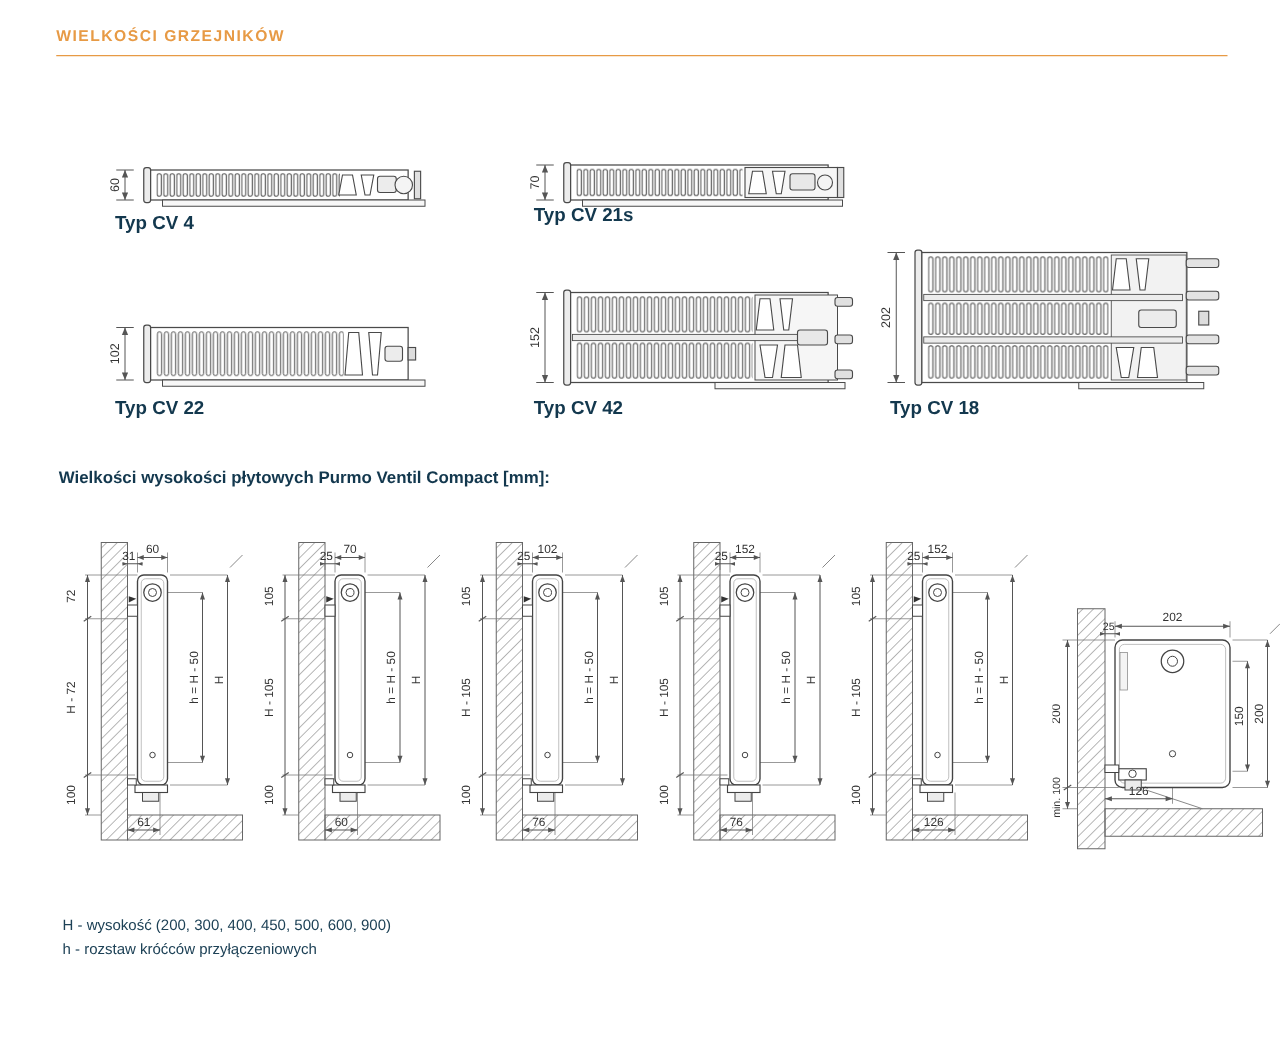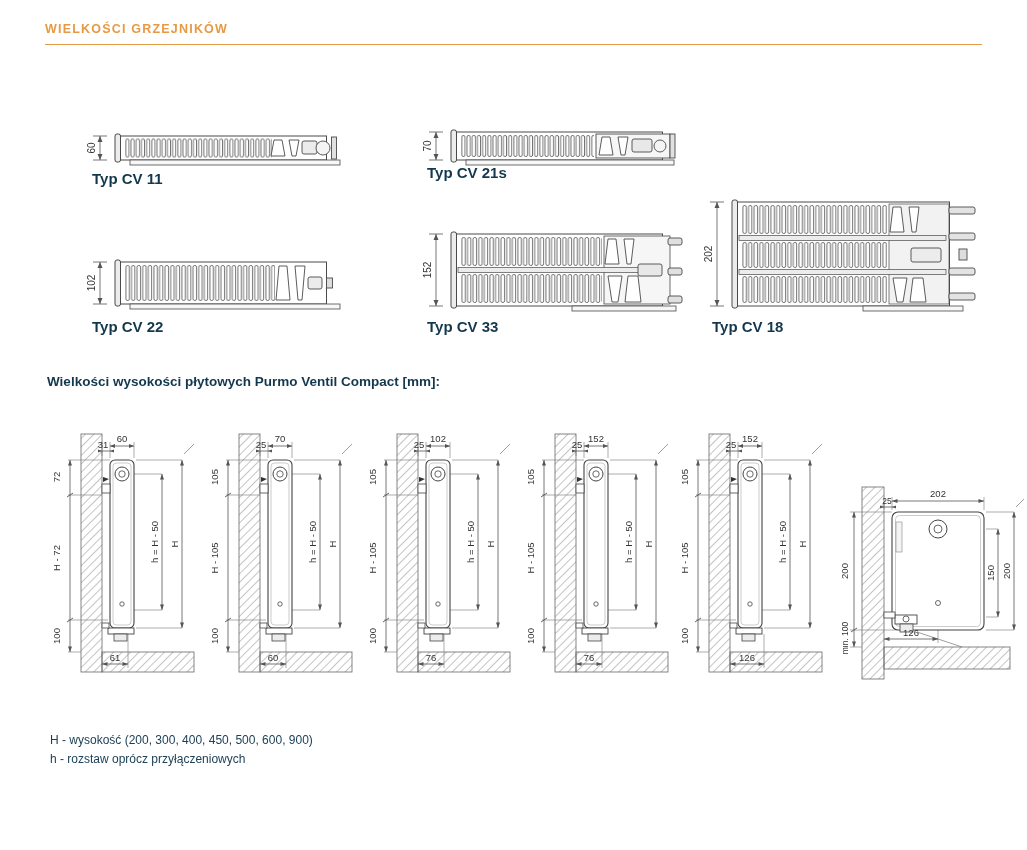--- a/index.html
+++ b/index.html
@@ -40,21 +40,21 @@
     <rect x="29" y="4" width="5.5" height="28" rx="2" fill="#ececec" stroke="#4a4a4a" stroke-width="1"></rect>
     <rect x="34.5" y="6" width="206" height="24" fill="#fff" stroke="#4a4a4a" stroke-width="1"></rect>
     <rect x="39" y="8.5" width="147" height="19" fill="url(#f0)"></rect>
     <path d="M188,10 L196,10 L199,26 L185,26 Z" fill="#fff" stroke="#4a4a4a" stroke-width="0.9"></path>
     <path d="M203,10 L213,10 L210,26 L206,26 Z" fill="#fff" stroke="#4a4a4a" stroke-width="0.9"></path>
     <rect x="216" y="11" width="15" height="13" rx="2" fill="#ececec" stroke="#4a4a4a" stroke-width="0.9"></rect>
     <circle cx="237" cy="18" r="7" fill="#f4f4f4" stroke="#4a4a4a" stroke-width="0.9"></circle>
     <rect x="245.5" y="7" width="5" height="22" fill="#e0e0e0" stroke="#4a4a4a" stroke-width="0.9"></rect>
     <rect x="44" y="30" width="210" height="5" fill="#f7f7f7" stroke="#4a4a4a" stroke-width="0.8"></rect>
   </svg>
-  <div class="cap" style="left:92px;top:170px">Typ CV 11</div>
+  <div class="cap" style="left:92px;top:170px">Typ CV 4</div>
 
   <svg class="fig" style="left:422px;top:126px" width="262" height="48" viewBox="0 0 262 48">
     <defs>
       <pattern id="f1" x="39" y="9" width="5.2" height="22" patternUnits="userSpaceOnUse">
         <rect x="0.8" y="0.5" width="3.2" height="21" rx="1.5" fill="#fff" stroke="#4a4a4a" stroke-width="0.8"></rect>
       </pattern>
     </defs>
     <line x1="7" y1="6" x2="21" y2="6" stroke="#555" stroke-width="0.8"></line>
     <line x1="7" y1="34" x2="21" y2="34" stroke="#555" stroke-width="0.8"></line>
     <line x1="14" y1="6" x2="14" y2="34" stroke="#555" stroke-width="0.8"></line>
@@ -121,21 +121,21 @@
     <path d="M186,11 L194,11 L197,36 L183,36 Z" fill="#fff" stroke="#4a4a4a" stroke-width="0.9"></path>
     <path d="M202,11 L212,11 L209,36 L205,36 Z" fill="#fff" stroke="#4a4a4a" stroke-width="0.9"></path>
     <path d="M186,48 L200,48 L196,74 L190,74 Z" fill="#fff" stroke="#4a4a4a" stroke-width="0.9"></path>
     <path d="M206,48 L216,48 L219,74 L203,74 Z" fill="#fff" stroke="#4a4a4a" stroke-width="0.9"></path>
     <rect x="216" y="36" width="24" height="12" rx="2" fill="#e8e8e8" stroke="#4a4a4a" stroke-width="0.9"></rect>
     <rect x="246" y="10" width="14" height="7" rx="2" fill="#e0e0e0" stroke="#4a4a4a" stroke-width="0.9"></rect>
     <rect x="246" y="40" width="14" height="7" rx="2" fill="#e0e0e0" stroke="#4a4a4a" stroke-width="0.9"></rect>
     <rect x="246" y="68" width="14" height="7" rx="2" fill="#e0e0e0" stroke="#4a4a4a" stroke-width="0.9"></rect>
     <rect x="150" y="78" width="104" height="5" fill="#f7f7f7" stroke="#4a4a4a" stroke-width="0.8"></rect>
   </svg>
-  <div class="cap" style="left:427px;top:318px">Typ CV 33</div>
+  <div class="cap" style="left:427px;top:318px">Typ CV 42</div>
 
   <svg class="fig" style="left:703px;top:196px" width="282" height="122" viewBox="0 0 282 122">
     <defs>
       <pattern id="f4a" x="39" y="9" width="5.6" height="29" patternUnits="userSpaceOnUse">
         <rect x="0.9" y="0.5" width="3.4" height="28" rx="1.6" fill="#fff" stroke="#4a4a4a" stroke-width="0.8"></rect>
       </pattern>
       <pattern id="f4b" x="39" y="46" width="5.6" height="26" patternUnits="userSpaceOnUse">
         <rect x="0.9" y="0.5" width="3.4" height="25" rx="1.6" fill="#fff" stroke="#4a4a4a" stroke-width="0.8"></rect>
       </pattern>
       <pattern id="f4c" x="39" y="80" width="5.6" height="27" patternUnits="userSpaceOnUse">
@@ -531,16 +531,16 @@
     <text class="dimxs" x="45" y="27" text-anchor="middle">25</text>
     <text class="dims" transform="translate(6,94) rotate(-90)" text-anchor="middle">200</text>
     <text class="dimxs" transform="translate(6,161) rotate(-90)" text-anchor="middle">min. 100</text>
     <text class="dims" transform="translate(152,96) rotate(-90)" text-anchor="middle">150</text>
     <text class="dims" transform="translate(168,94) rotate(-90)" text-anchor="middle">200</text>
     <text class="dims" x="69" y="159" text-anchor="middle">126</text>
   </svg>
 
   <div class="notes">
     <div>H - wysokość (200, 300, 400, 450, 500, 600, 900)</div>
-    <div>h - rozstaw oprócz przyłączeniowych</div>
+    <div>h - rozstaw króćców przyłączeniowych</div>
   </div>
 
 </div>
 
 </body></html>

